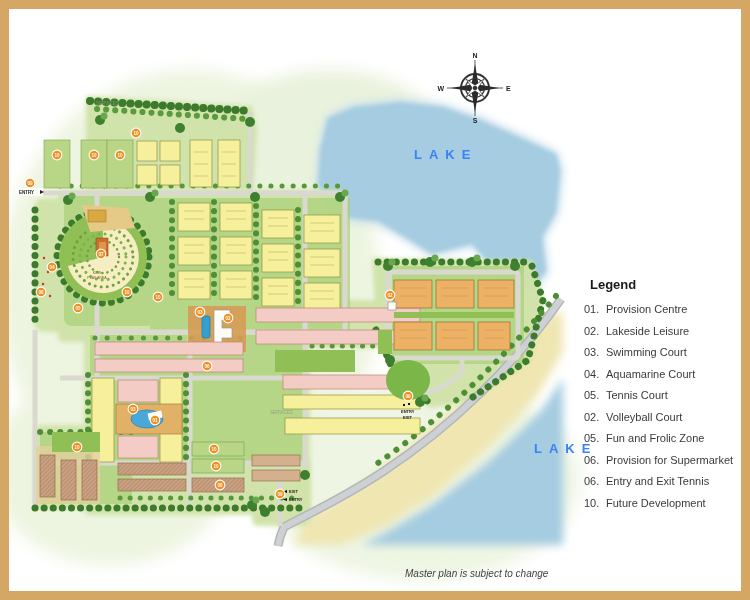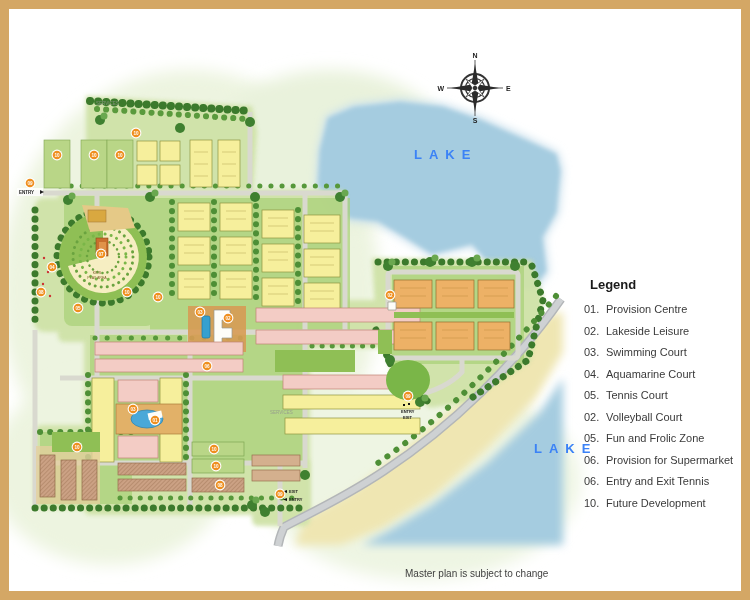--- a/index.html
+++ b/index.html
@@ -9,21 +9,21 @@
          pointer-events:none;z-index:30;}
   svg.map{position:absolute;left:0;top:0;width:750px;height:600px;z-index:1;}
   .lake-label{position:absolute;font-weight:bold;font-size:13px;color:#3b82f6;
               letter-spacing:7px;z-index:10;padding-left:47px;}
   #lake-top{left:367px;top:147px;}
   #lake-bottom{left:487px;top:441px;}
   .legend{position:absolute;left:584px;top:277px;width:155px;z-index:10;}
   .legend-title{font-weight:bold;font-size:13px;color:#1a1a1a;margin-bottom:12px;margin-left:6px;}
   .legend-item{display:flex;font-size:11px;color:#3a3a3a;margin-bottom:10.5px;line-height:1;}
   .li-num{width:22px;flex:none;}
-  .note{position:absolute;left:405px;top:568px;font-size:10px;color:#3f3f3f;z-index:10;}
+  .note{position:absolute;left:405px;top:568px;font-size:10px;color:#3f3f3f;z-index:10;font-style:italic;}
   text{font-family:"Liberation Sans","DejaVu Sans",sans-serif;}
 </style>
 </head>
 <body>
 
 <div class="frame"></div>
 
 <svg class="map" viewBox="0 0 750 600">
   <defs>
     <filter id="b2" x="-20%" y="-20%" width="140%" height="140%">

